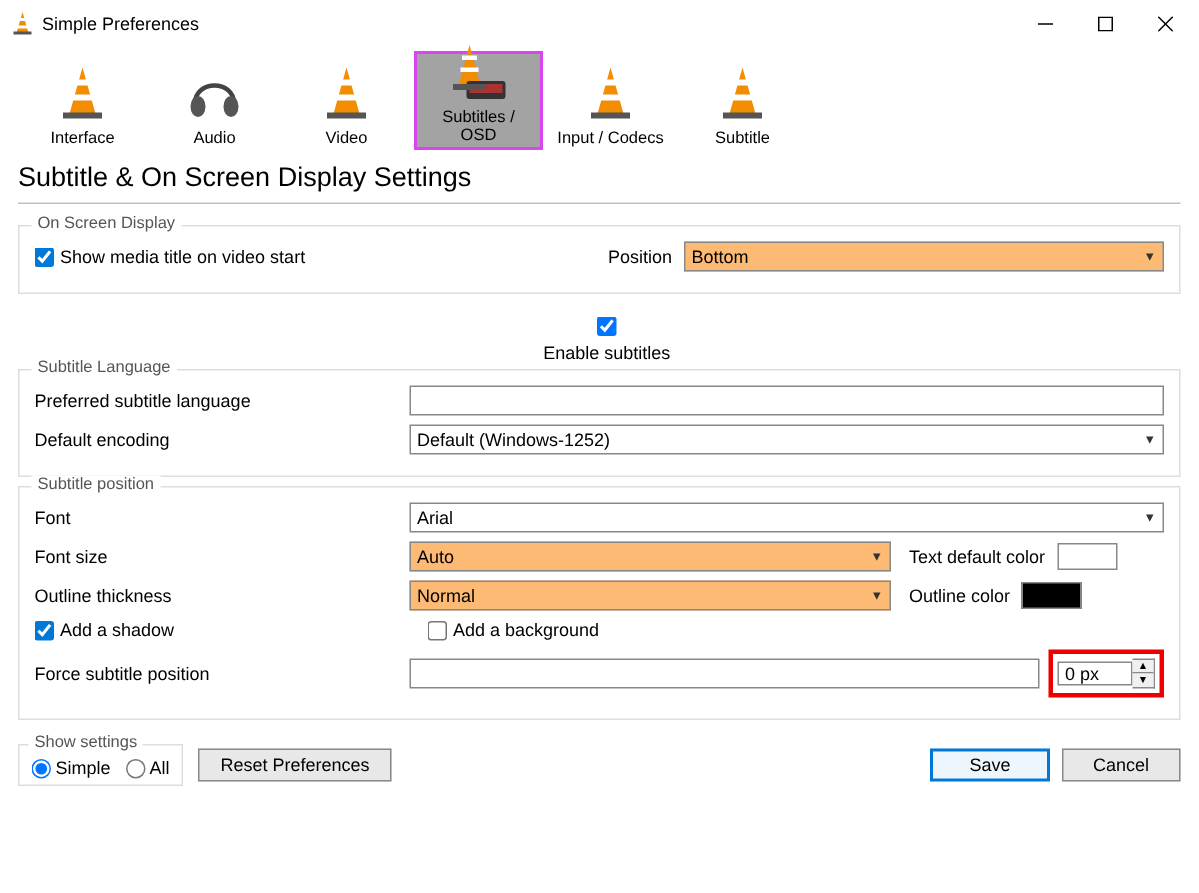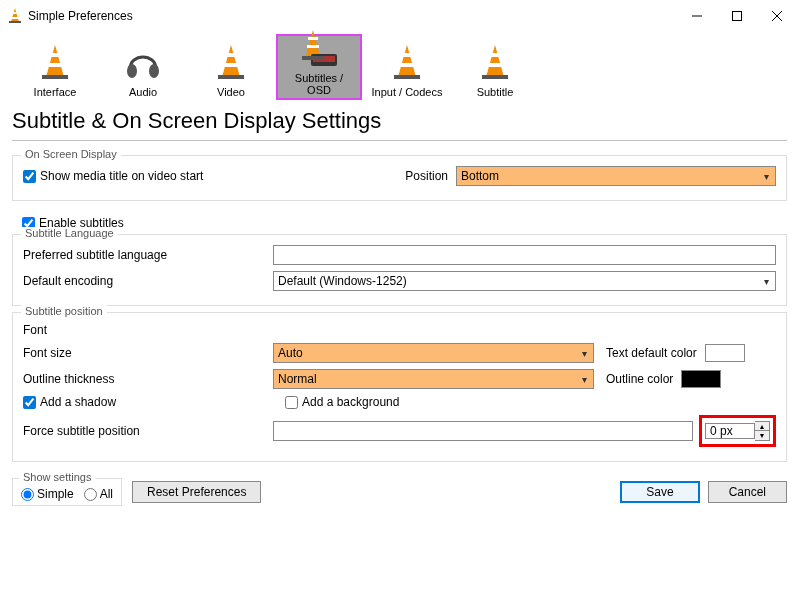--- a/index.html
+++ b/index.html
@@ -8,21 +8,21 @@
 .title-cone { margin-right: 6px; }
 .title-text { font-size: 12px; flex: 1; }
 .win-controls { display: flex; gap: 12px; margin-left: auto; }
 .win-btn { width: 28px; height: 20px; display: flex; align-items: center; justify-content: center; cursor: pointer; }
 .toolbar { display: flex; gap: 2px; padding: 4px 12px 4px 12px; }
 .tool-item { display: flex; flex-direction: column; align-items: center; justify-content: flex-end; width: 86px; height: 66px; padding: 2px 4px; cursor: pointer; }
 .tool-item.selected { background: #a3a3a3; border: 2px solid #d946ef; }
 .tool-icon { height: 42px; display: flex; align-items: center; justify-content: center; }
 .tool-label { font-size: 11px; margin-top: 2px; text-align: center; }
 .main { padding: 0 12px; }
-.page-title { font-size: 22px; padding: 4px 0 6px 0; font-weight: 400; }
+.page-title { font-size: 18px; padding: 4px 0 6px 0; font-weight: 400; }
 .hr { border: none; border-top: 1px solid #c0c0c0; margin-bottom: 14px; }
 .groupbox { border: 1px solid #ddd; margin-bottom: 6px; position: relative; padding: 10px 10px 8px 10px; }
 .groupbox-title { position: absolute; top: -8px; left: 8px; background: #fff; padding: 0 4px; font-size: 11px; color: #555; }
 .row { display: flex; align-items: center; margin-bottom: 6px; }
 .check { display: flex; align-items: center; gap: 4px; }
 .check input { width: 13px; height: 13px; accent-color: #0078d7; }
 .label-col { width: 250px; font-size: 12px; }
 .input-text { flex: 1; height: 20px; border: 1px solid #888; padding: 0 4px; font-size: 12px; background: #fff; }
 .select { flex: 1; height: 20px; border: 1px solid #888; background: #fdba74; padding: 0 4px; font-size: 12px; display: flex; align-items: center; position: relative; }
 .select.white { background: #fff; }
@@ -30,21 +30,21 @@
 .pos-label { margin-left: auto; margin-right: 8px; }
 .two-col { display: grid; grid-template-columns: 1fr 170px; gap: 12px; align-items: center; }
 .color-swatch { width: 40px; height: 18px; border: 1px solid #888; margin-left: 8px;}
 .color-row { display: flex; align-items: center; }
 .spinner-wrap { display: flex; align-items: center; }
 .spinner-input { width: 50px; height: 16px; border: 1px solid #888; text-align: left; padding: 0 4px; font-size: 12px; }
 .spinner-btns { display: flex; flex-direction: column; border: 1px solid #888; border-left: none; }
 .spinner-btns div { width: 14px; height: 9px; font-size: 7px; line-height: 7px; display: flex; align-items: center; justify-content: center; background: #f0f0f0; cursor: pointer; }
 .spinner-btns div:first-child { border-bottom: 1px solid #888; }
 .highlight-box { border: 3px solid #e00; padding: 3px; }
-.enable-sub { margin: 15px 0 4px 10px; display: flex; align-items: center; gap: 4px; }
+.enable-sub { margin: 15px 0 4px 10px; display: flex; align-items: center; gap: 4px; flex-direction: column; }
 .bottom { display: flex; align-items: center; padding: 10px 12px 0 12px; }
 .show-settings-group { position: relative; border: 1px solid #ddd; padding: 8px 8px 4px 8px; display: flex; gap: 10px; align-items: center; margin-right: 10px; }
 .show-settings-title { position: absolute; top: -8px; left: 6px; background: #fff; padding: 0 4px; font-size: 11px; color: #555; }
 .radio { display: flex; align-items: center; gap: 3px; font-size: 12px; }
 .radio input { width: 13px; height: 13px; }
 .btn { height: 22px; border: 1px solid #888; background: #e8e8e8; padding: 0 14px; font-size: 12px; cursor: pointer; display: flex; align-items: center; }
 .btn.primary { border: 2px solid #0078d7; background: #eef6fd; }
 .spacer { flex: 1; }
 .force-row .input-text { flex: 1; background: #fff; }
 svg { display: block; }
@@ -186,20 +186,23 @@
       <div class="select white">
         <span>Default (Windows-1252)</span>
       </div>
     </div>
   </div>
 
   <div class="groupbox">
     <span class="groupbox-title">Subtitle position</span>
     <div class="row">
       <span class="label-col">Font</span>
+      <div class="select white">
+        <span>Arial</span>
+      </div>
     </div>
     <div class="row two-col">
       <div style="display:flex;align-items:center">
         <span class="label-col">Font size</span>
         <div class="select">
           <span>Auto</span>
         </div>
       </div>
       <div class="color-row">
         <span>Text default color</span>

